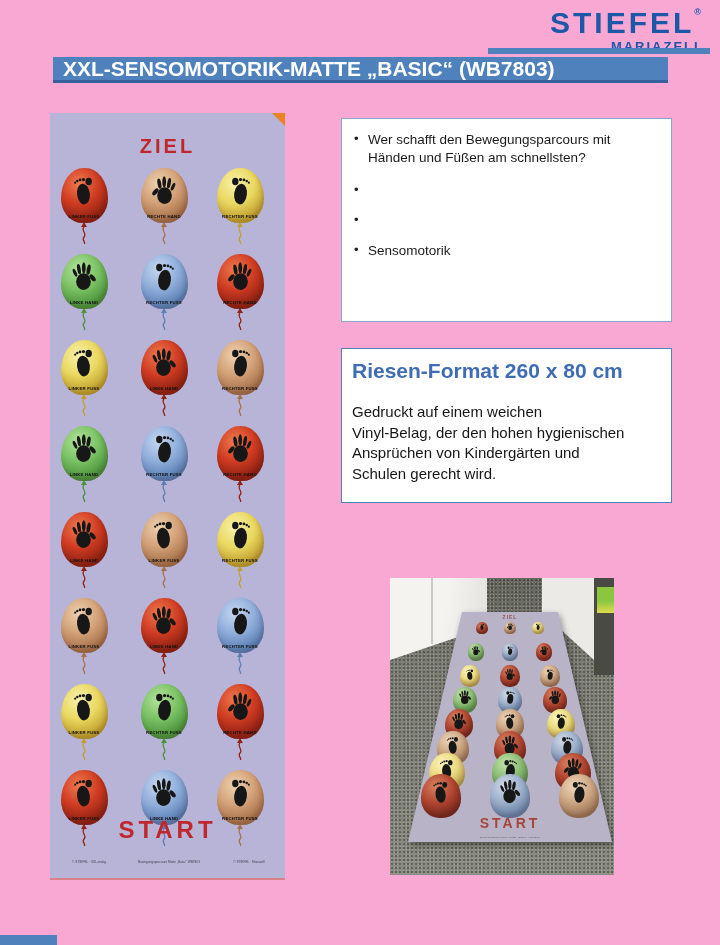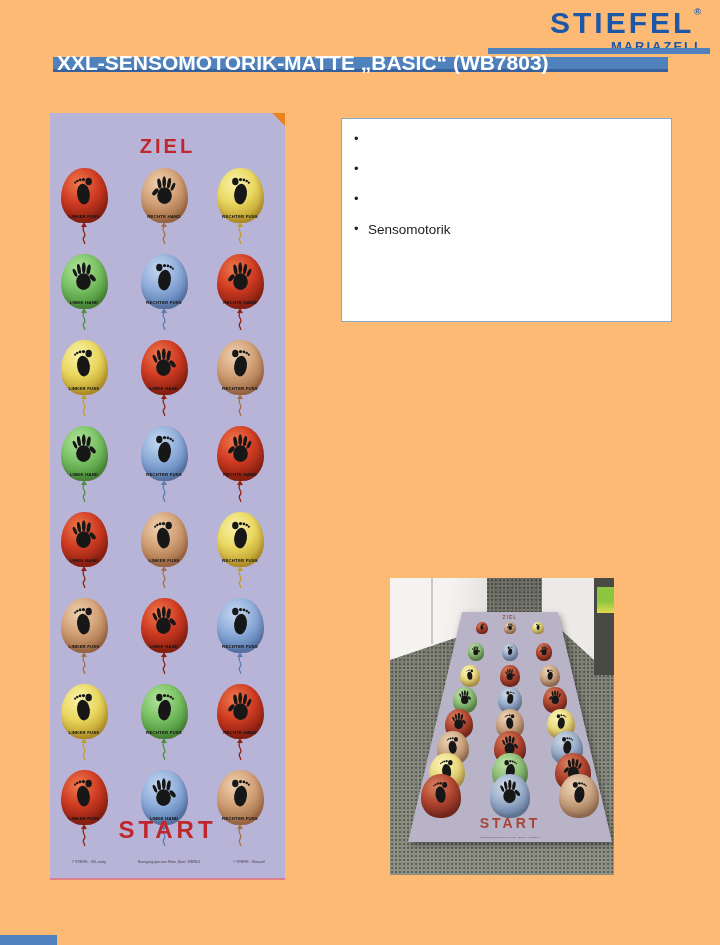--- a/index.html
+++ b/index.html
@@ -1,29 +1,29 @@
 <!DOCTYPE html>
 <html><head>
 <meta charset="utf-8">
 <style>
   html,body{margin:0;padding:0;background:#fff;}
   body{width:720px;height:945px;overflow:hidden;font-family:"Liberation Sans",sans-serif;position:relative;}
-  .page{position:absolute;inset:0;background:#fdba74;}
+  .page{position:absolute;inset:0;background:#f9a8d4;}
 
   
   .logo{position:absolute;right:16px;top:8px;text-align:right;color:#1c57a8;}
   .logo-brand{font-size:30px;font-weight:bold;letter-spacing:3px;line-height:1;}
   .logo-reg{font-size:9px;vertical-align:top;}
   .logo-sub{font-size:13px;font-weight:bold;letter-spacing:2px;margin-top:1px;font-variant:small-caps;}
   .logo-rule{position:absolute;left:488px;top:48px;width:222px;height:6px;background:#4f81bd;}
 
   
-  .title-bar{position:absolute;left:53px;top:57px;width:615px;height:15px;background:#4f81bd;
+  .title-bar{position:absolute;left:53px;top:57px;width:615px;height:26px;background:#4f81bd;
     border-bottom:3px solid #38619b;color:#fff;font-size:21px;font-weight:bold;
-    display:flex;align-items:center;padding-left:4px;box-sizing:border-box;}
+    display:flex;align-items:center;padding-left:10px;box-sizing:border-box;}
 
   
   .info-box{position:absolute;left:341px;top:118px;width:331px;height:204px;background:#fff;
     border:1px solid #8aa8c8;box-sizing:border-box;padding:12px 10px 0 12px;}
   .bullet-row{display:flex;margin-bottom:15px;}
   .bullet-dot{width:14px;font-size:13px;color:#222;flex:none;}
   .bullet-text{font-size:13.5px;color:#1a1a1a;line-height:1.32;white-space:pre-line;}
 
   .format-box{position:absolute;left:341px;top:348px;width:331px;height:155px;background:#fff;
     border:1.5px solid #4f81bd;box-sizing:border-box;padding:10px 8px 0 10px;}
@@ -516,33 +516,42 @@
       </div>
     <div class="mat-start">START</div>
     <div class="fine-print fp-left">© STIEFEL · XXL-matig</div>
     <div class="fine-print fp-center">Bewegungsparcours Matte „Basic“ WB7803</div>
     <div class="fine-print fp-right">© STIEFEL · Mariazell</div>
   </div>
 
   <div class="info-box">
     <div class="bullet-row">
       <div class="bullet-dot">•</div>
+      <div class="bullet-text">Wer schafft den Bewegungsparcours mit
+Händen und Füßen am schnellsten?</div>
     </div>
     <div class="bullet-row">
       <div class="bullet-dot">•</div>
     </div>
     <div class="bullet-row">
       <div class="bullet-dot">•</div>
     </div>
     <div class="bullet-row">
       <div class="bullet-dot">•</div>
       <div class="bullet-text">Sensomotorik</div>
     </div>
   </div>
 
+  <div class="format-box">
+    <div class="format-heading">Riesen-Format 260 x 80 cm</div>
+    <div class="format-body">Gedruckt auf einem weichen
+Vinyl-Belag, der den hohen hygienischen
+Ansprüchen von Kindergärten und
+Schulen gerecht wird.</div>
+  </div>
 
   <div class="photo">
     <div class="wall-left"></div>
     <div class="wall-left-edge"></div>
     <div class="wall-right"></div>
     <div class="door-dark"></div>
     <div class="poster"></div>
     <div class="photo-mat">
       <div class="photo-mat-surface">
         <div class="pm-ziel">ZIEL</div>

